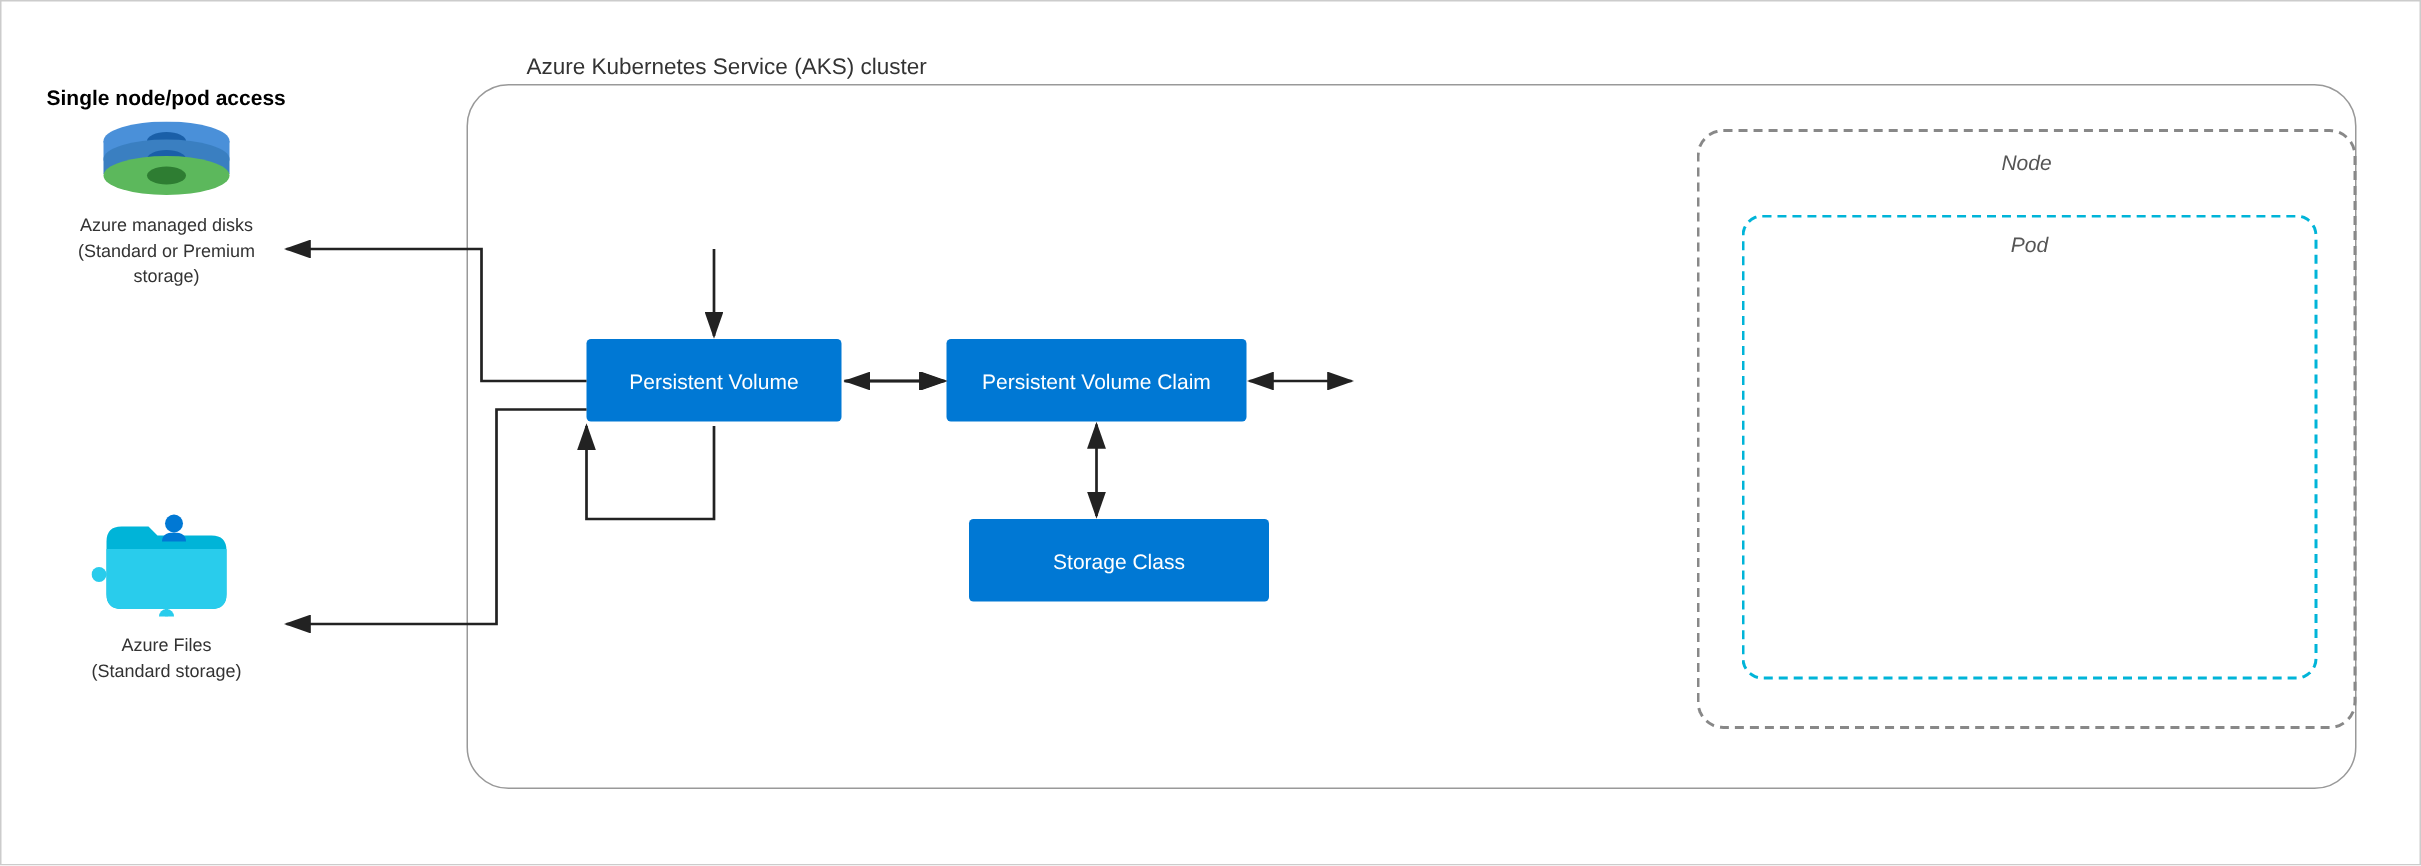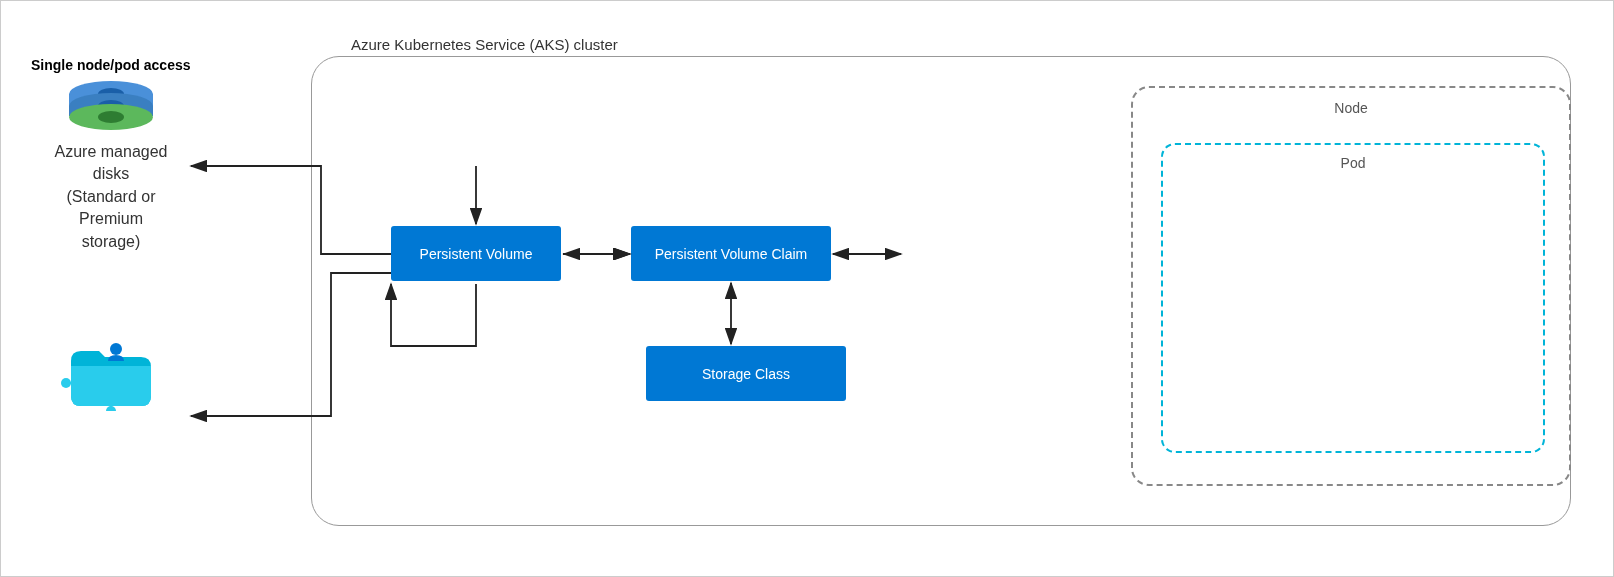--- a/index.html
+++ b/index.html
@@ -84,21 +84,21 @@
     
     .disk-icon-container {
       position: absolute;
       left: 50px;
       top: 80px;
       width: 120px;
       text-align: center;
     }
 
     .disk-label {
-      font-size: 16px;
+      font-size: 12px;
       color: #333;
       text-align: center;
       margin-top: 4px;
       line-height: 1.4;
     }
 
     
     .files-icon-container {
       position: absolute;
       left: 45px;
@@ -182,23 +182,27 @@
       <path d="M10,35 L90,35 L90,65 Q90,75 80,75 L20,75 Q10,75 10,65 Z" fill="#29ccec"></path>
 
       <circle cx="5" cy="52" r="5" fill="#29ccec"></circle>
       <line x1="5" y1="52" x2="10" y2="52" stroke="#29ccec" stroke-width="2"></line>
       <circle cx="50" cy="80" r="5" fill="#29ccec"></circle>
       <line x1="50" y1="75" x2="50" y2="80" stroke="#29ccec" stroke-width="2"></line>
 
       <circle cx="55" cy="18" r="6" fill="#0078d4"></circle>
       <path d="M47,30 Q47,24 55,24 Q63,24 63,30" fill="#0078d4"></path>
     </svg>
-  </div>
-
-  <div style="position:absolute; right:42px; top:85px; width:440px; height:400px; border:2px dashed #888; border-radius:18px;">
+    <div class="files-label">
+      <span>Azure Files</span><br>
+      <span>(Standard storage)</span>
+    </div>
+  </div>
+
+  <div style="position:absolute; right:42px; top:85px; width:440px; height:400px; border:2px dashed #888; border-radius:18px;font-style:italic;">
     <div style="position:absolute; top:12px; left:50%; transform:translateX(-50%); font-size:14px; color:#555;">Node</div>
 
     <div style="position:absolute; left:28px; top:55px; width:384px; height:310px; border:2px dashed #00b4d8; border-radius:14px;">
       <div style="position:absolute; top:10px; left:50%; transform:translateX(-50%); font-size:14px; color:#555;text-align:right;">Pod</div>
     </div>
   </div>
 
   <div class="blue-box persistent-volume-claim">
     <span>Persistent Volume Claim</span>
   </div>

